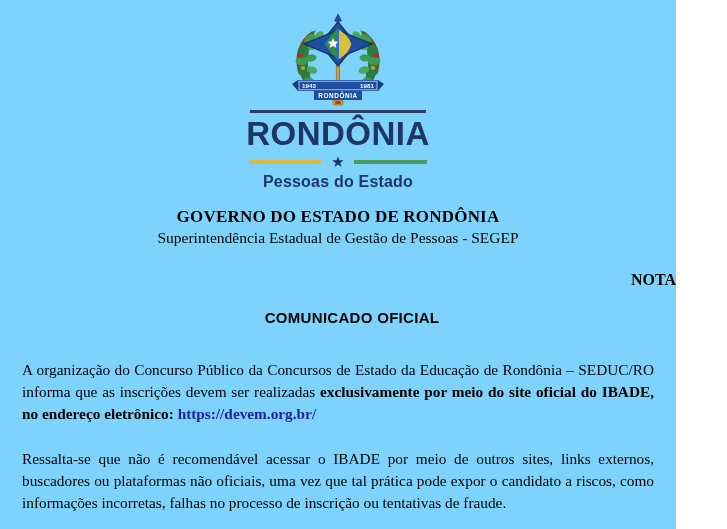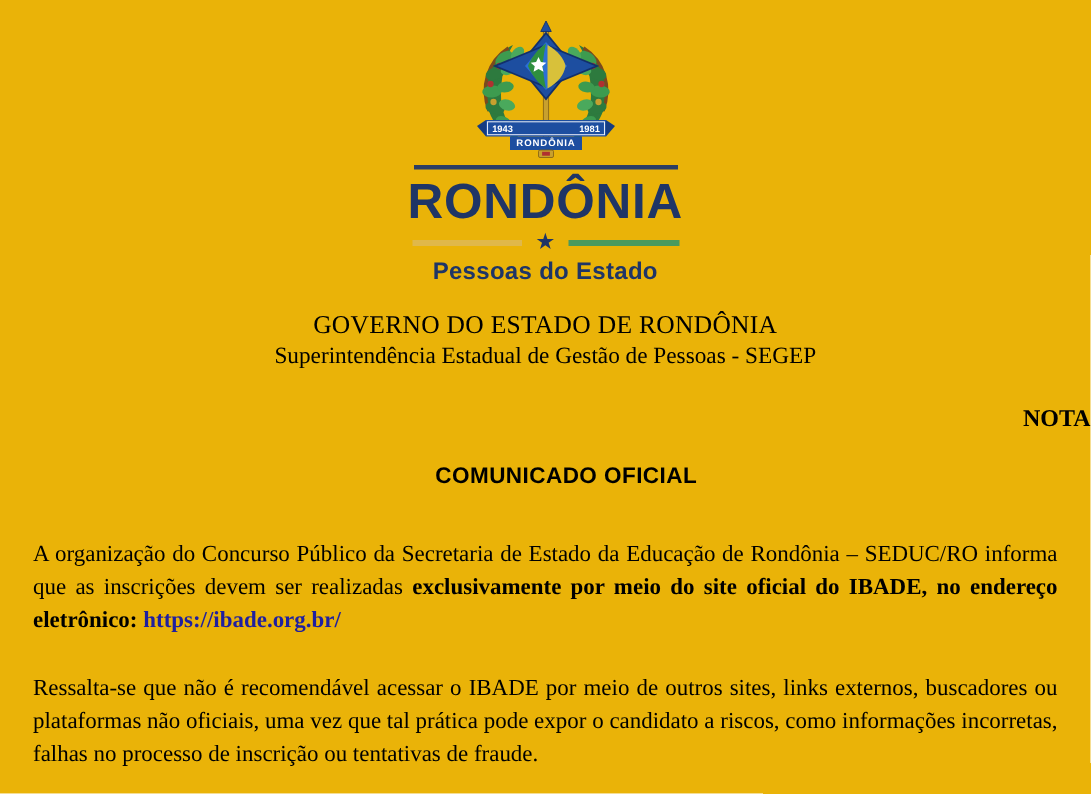--- a/index.html
+++ b/index.html
@@ -10,23 +10,23 @@
   body {
     width: 727px;
     height: 529px;
     overflow: hidden;
     font-family: "Liberation Serif", "DejaVu Serif", serif;
     color: #000000;
     -webkit-font-smoothing: antialiased;
   }
   .page {
     position: relative;
-    width: 727px;
+    width: 676px;
     height: 529px;
-    background: #eab308;
+    background: #7dd3fc;
     box-sizing: border-box;
   }
 
   
   .logo-block {
     width: 100%;
     padding-top: 12px;
     display: flex;
     flex-direction: column;
     align-items: center;
@@ -83,21 +83,21 @@
     letter-spacing: 0.2px;
   }
 
   
   .heading-block {
     text-align: center;
     margin-top: 15px;
   }
   .gov-title {
     font-family: "Liberation Serif", "DejaVu Serif", serif;
-    font-weight: normal;
+    font-weight: bold;
     font-size: 17px;
     letter-spacing: 0.2px;
     line-height: 1.25;
   }
   .gov-line {
     font-family: "Liberation Serif", "DejaVu Serif", serif;
     font-size: 15.5px;
     line-height: 1.4;
   }
 
@@ -228,19 +228,19 @@
   <div class="heading-block">
     <div class="gov-title">GOVERNO DO ESTADO DE RONDÔNIA</div>
     <div class="gov-line">Superintendência Estadual de Gestão de Pessoas - SEGEP</div>
   </div>
 
   <div class="nota">NOTA</div>
   <div class="comunicado">COMUNICADO OFICIAL</div>
 
   <div class="body-block">
 
-    <p class="para"><span>A organização do Concurso Público da Secretaria de Estado da Educação de Rondônia – SEDUC/RO informa que as inscrições devem ser realizadas </span><span class="b">exclusivamente por meio do site oficial do IBADE, no endereço eletrônico: </span><a class="link" href="#">https://ibade.org.br/</a></p>
+    <p class="para"><span>A organização do Concurso Público da Concursos de Estado da Educação de Rondônia – SEDUC/RO informa que as inscrições devem ser realizadas </span><span class="b">exclusivamente por meio do site oficial do IBADE, no endereço eletrônico: </span><a class="link" href="#">https://devem.org.br/</a></p>
 
     <p class="para">Ressalta-se que não é recomendável acessar o IBADE por meio de outros sites, links externos, buscadores ou plataformas não oficiais, uma vez que tal prática pode expor o candidato a riscos, como informações incorretas, falhas no processo de inscrição ou tentativas de fraude.</p>
 
   </div>
 
 </div>
 
 </body></html>

